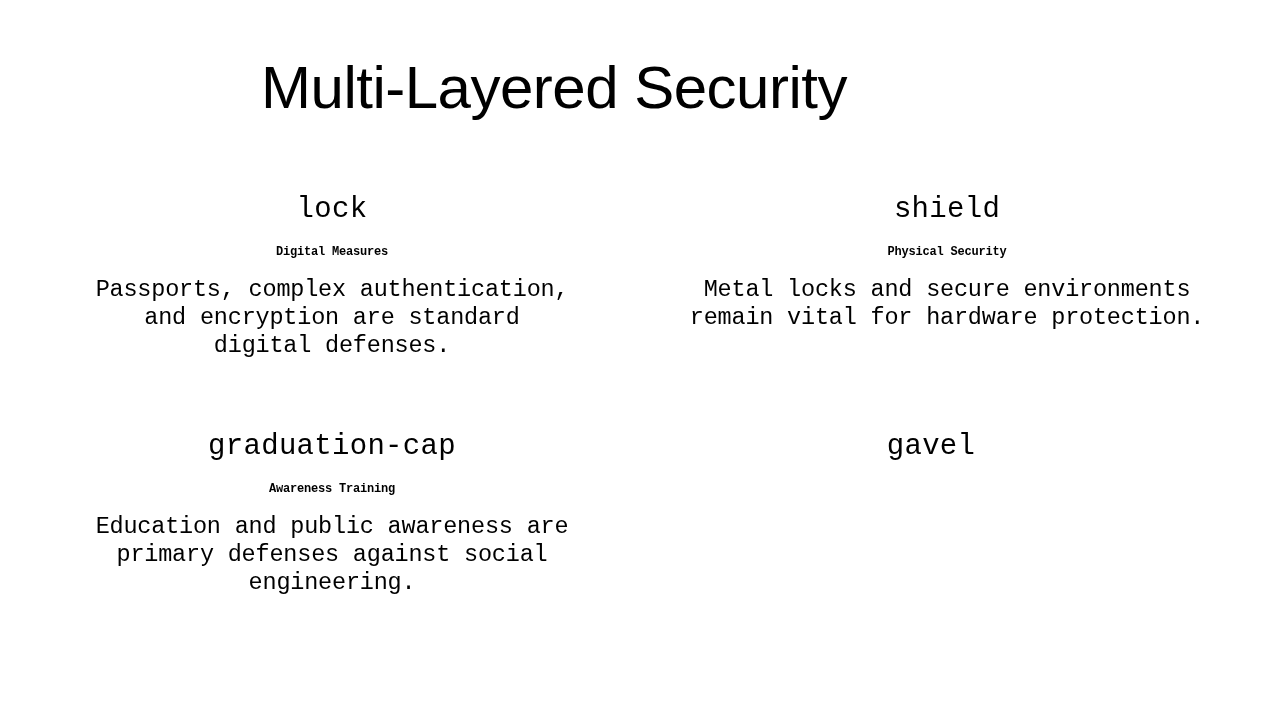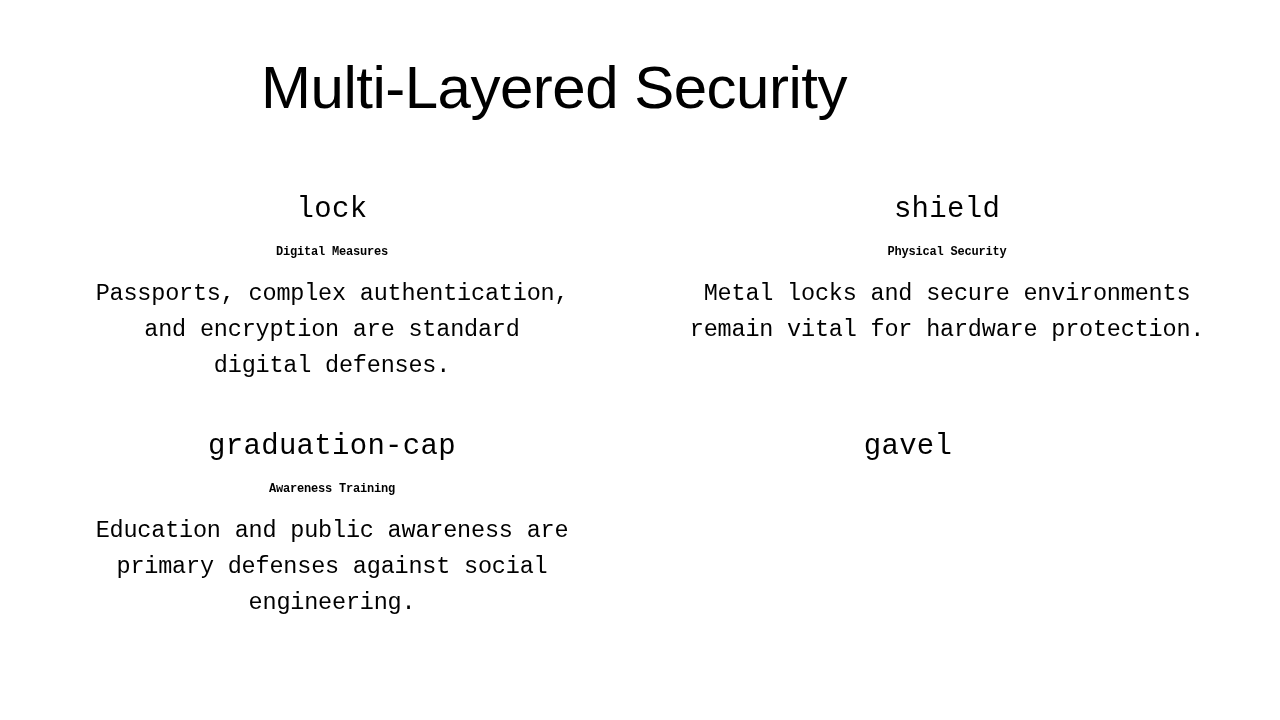--- a/index.html
+++ b/index.html
@@ -35,39 +35,39 @@
       height: 720px;
       font-family: Liberation Mono, monospace;
     }
     .card {
       position: absolute;
       text-align: center;
     }
     .card.c0 { left: 72px;  top: 192px; width: 520px; }
     .card.c1 { left: 688px; top: 192px; width: 518px; }
     .card.c2 { left: 72px;  top: 429px; width: 520px; }
-    .card.c3 { left: 649px; top: 429px; width: 518px; }
+    .card.c3 { left: 672px; top: 429px; width: 518px; }
 
     .icon-label {
       font-size: 29px;
       line-height: 36px;
       font-weight: 400;
       letter-spacing: 0.3px;
       height: 38px;
     }
     .heading {
       font-size: 12px;
       font-weight: 700;
       line-height: 24px;
       margin-top: 10px;
       letter-spacing: -0.2px;
     }
     .desc {
       font-size: 23.5px;
-      line-height: 36px;
+      line-height: 28px;
       margin-top: 12px;
       letter-spacing: -0.2px;
     }
     .card.c0 .desc { padding: 0 18px; }
     .card.c1 .desc { padding: 0 0; }
     .card.c2 .desc { padding: 0 0; }
     .card.c3 .desc { padding: 0 56px; }
   </style>
 </head>
 <body>

